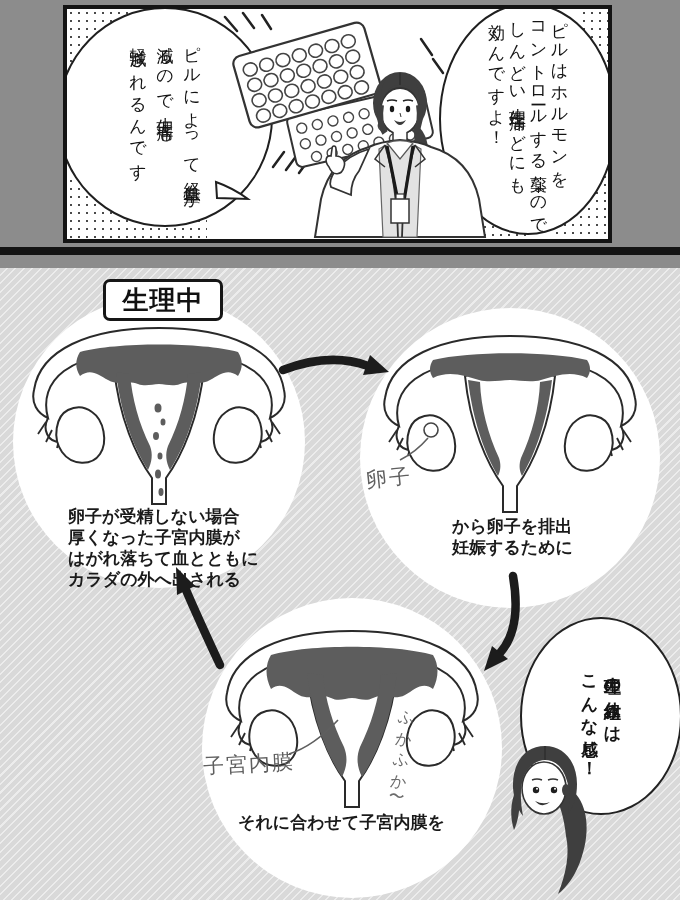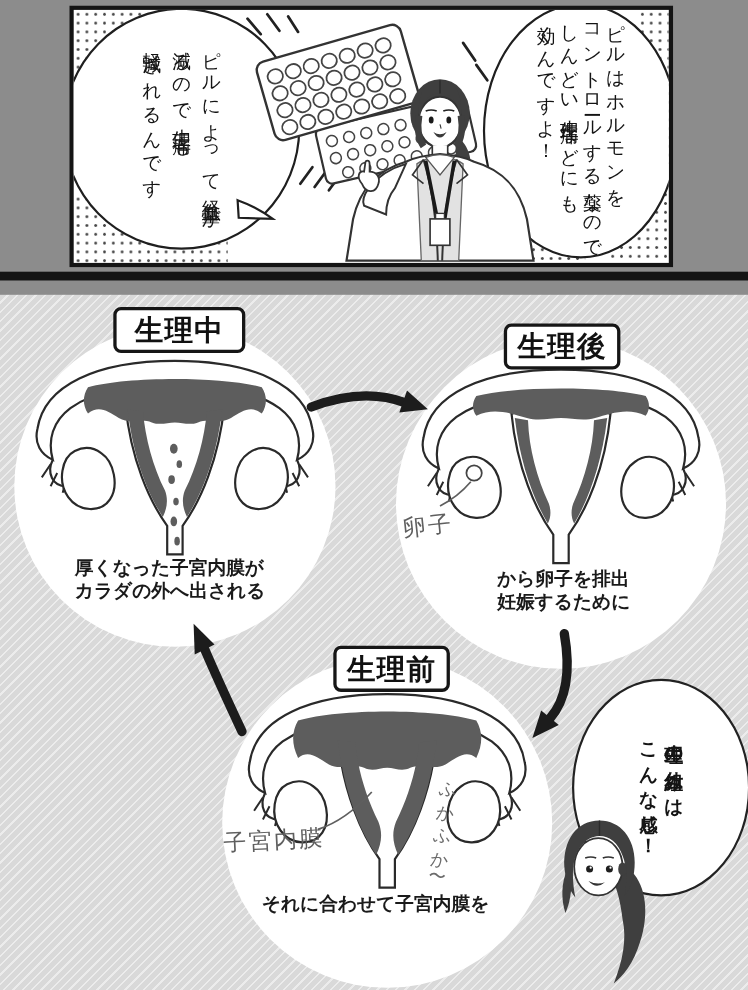--- a/index.html
+++ b/index.html
@@ -273,25 +273,25 @@
     <path d="M 22,112 L 14,124 M 28,120 L 22,132 M 36,126 L 33,138 M 248,112 L 256,124 M 242,120 L 248,132 M 234,126 L 237,138" stroke="#2a2a2a" stroke-width="1.8" fill="none"></path>
     <path d="M 44,100 C 32,106 28,128 38,142 C 48,156 68,156 76,144 C 84,132 80,110 68,102 C 60,96 52,96 44,100 Z" fill="#fff" stroke="#2a2a2a" stroke-width="2"></path>
     <path d="M 226,100 C 238,106 242,128 232,142 C 222,156 202,156 194,144 C 186,132 190,110 202,102 C 210,96 218,96 226,100 Z" fill="#fff" stroke="#2a2a2a" stroke-width="2"></path>
     <path d="M 90,58 C 95,108 112,146 128,168 L 128,194 L 142,194 L 142,168 C 158,146 175,108 180,58 C 150,48 120,48 90,58 Z" fill="#fff" stroke="#2a2a2a" stroke-width="2"></path>
     <path d="M 54,42 C 92,31 178,31 216,42 C 222,52 222,64 216,76 C 206,68 198,76 188,82 C 177,88 166,80 156,85 C 148,89 142,85 135,85 C 128,85 122,89 114,85 C 104,80 93,88 82,82 C 72,76 64,68 54,76 C 48,64 48,52 54,42 Z" fill="#5d5d5d"></path>
     <path d="M 90,60 C 96,108 110,142 125,164 C 130,154 131,144 127,134 C 116,112 108,86 106,62 Z" fill="#5d5d5d"></path>
     <path d="M 180,60 C 174,108 160,142 145,164 C 140,154 139,144 143,134 C 154,112 162,86 164,62 Z" fill="#5d5d5d"></path>
   </svg>
 
   <div class="stage-label label-during">生理中</div>
-  <div class="stage-label label-after">生理後</div>
-  <div class="stage-label label-before">生理前</div>
 
   <div class="desc desc-during">
+    <div>卵子が受精しない場合</div>
     <div>厚くなった子宮内膜が</div>
+    <div>はがれ落ちて血とともに</div>
     <div>カラダの外へ出される</div>
   </div>
   <div class="desc desc-after">
     <div>から卵子を排出</div>
     <div>妊娠するために</div>
   </div>
   <div class="desc desc-before">
     <div>それに合わせて子宮内膜を</div>
   </div>
 

